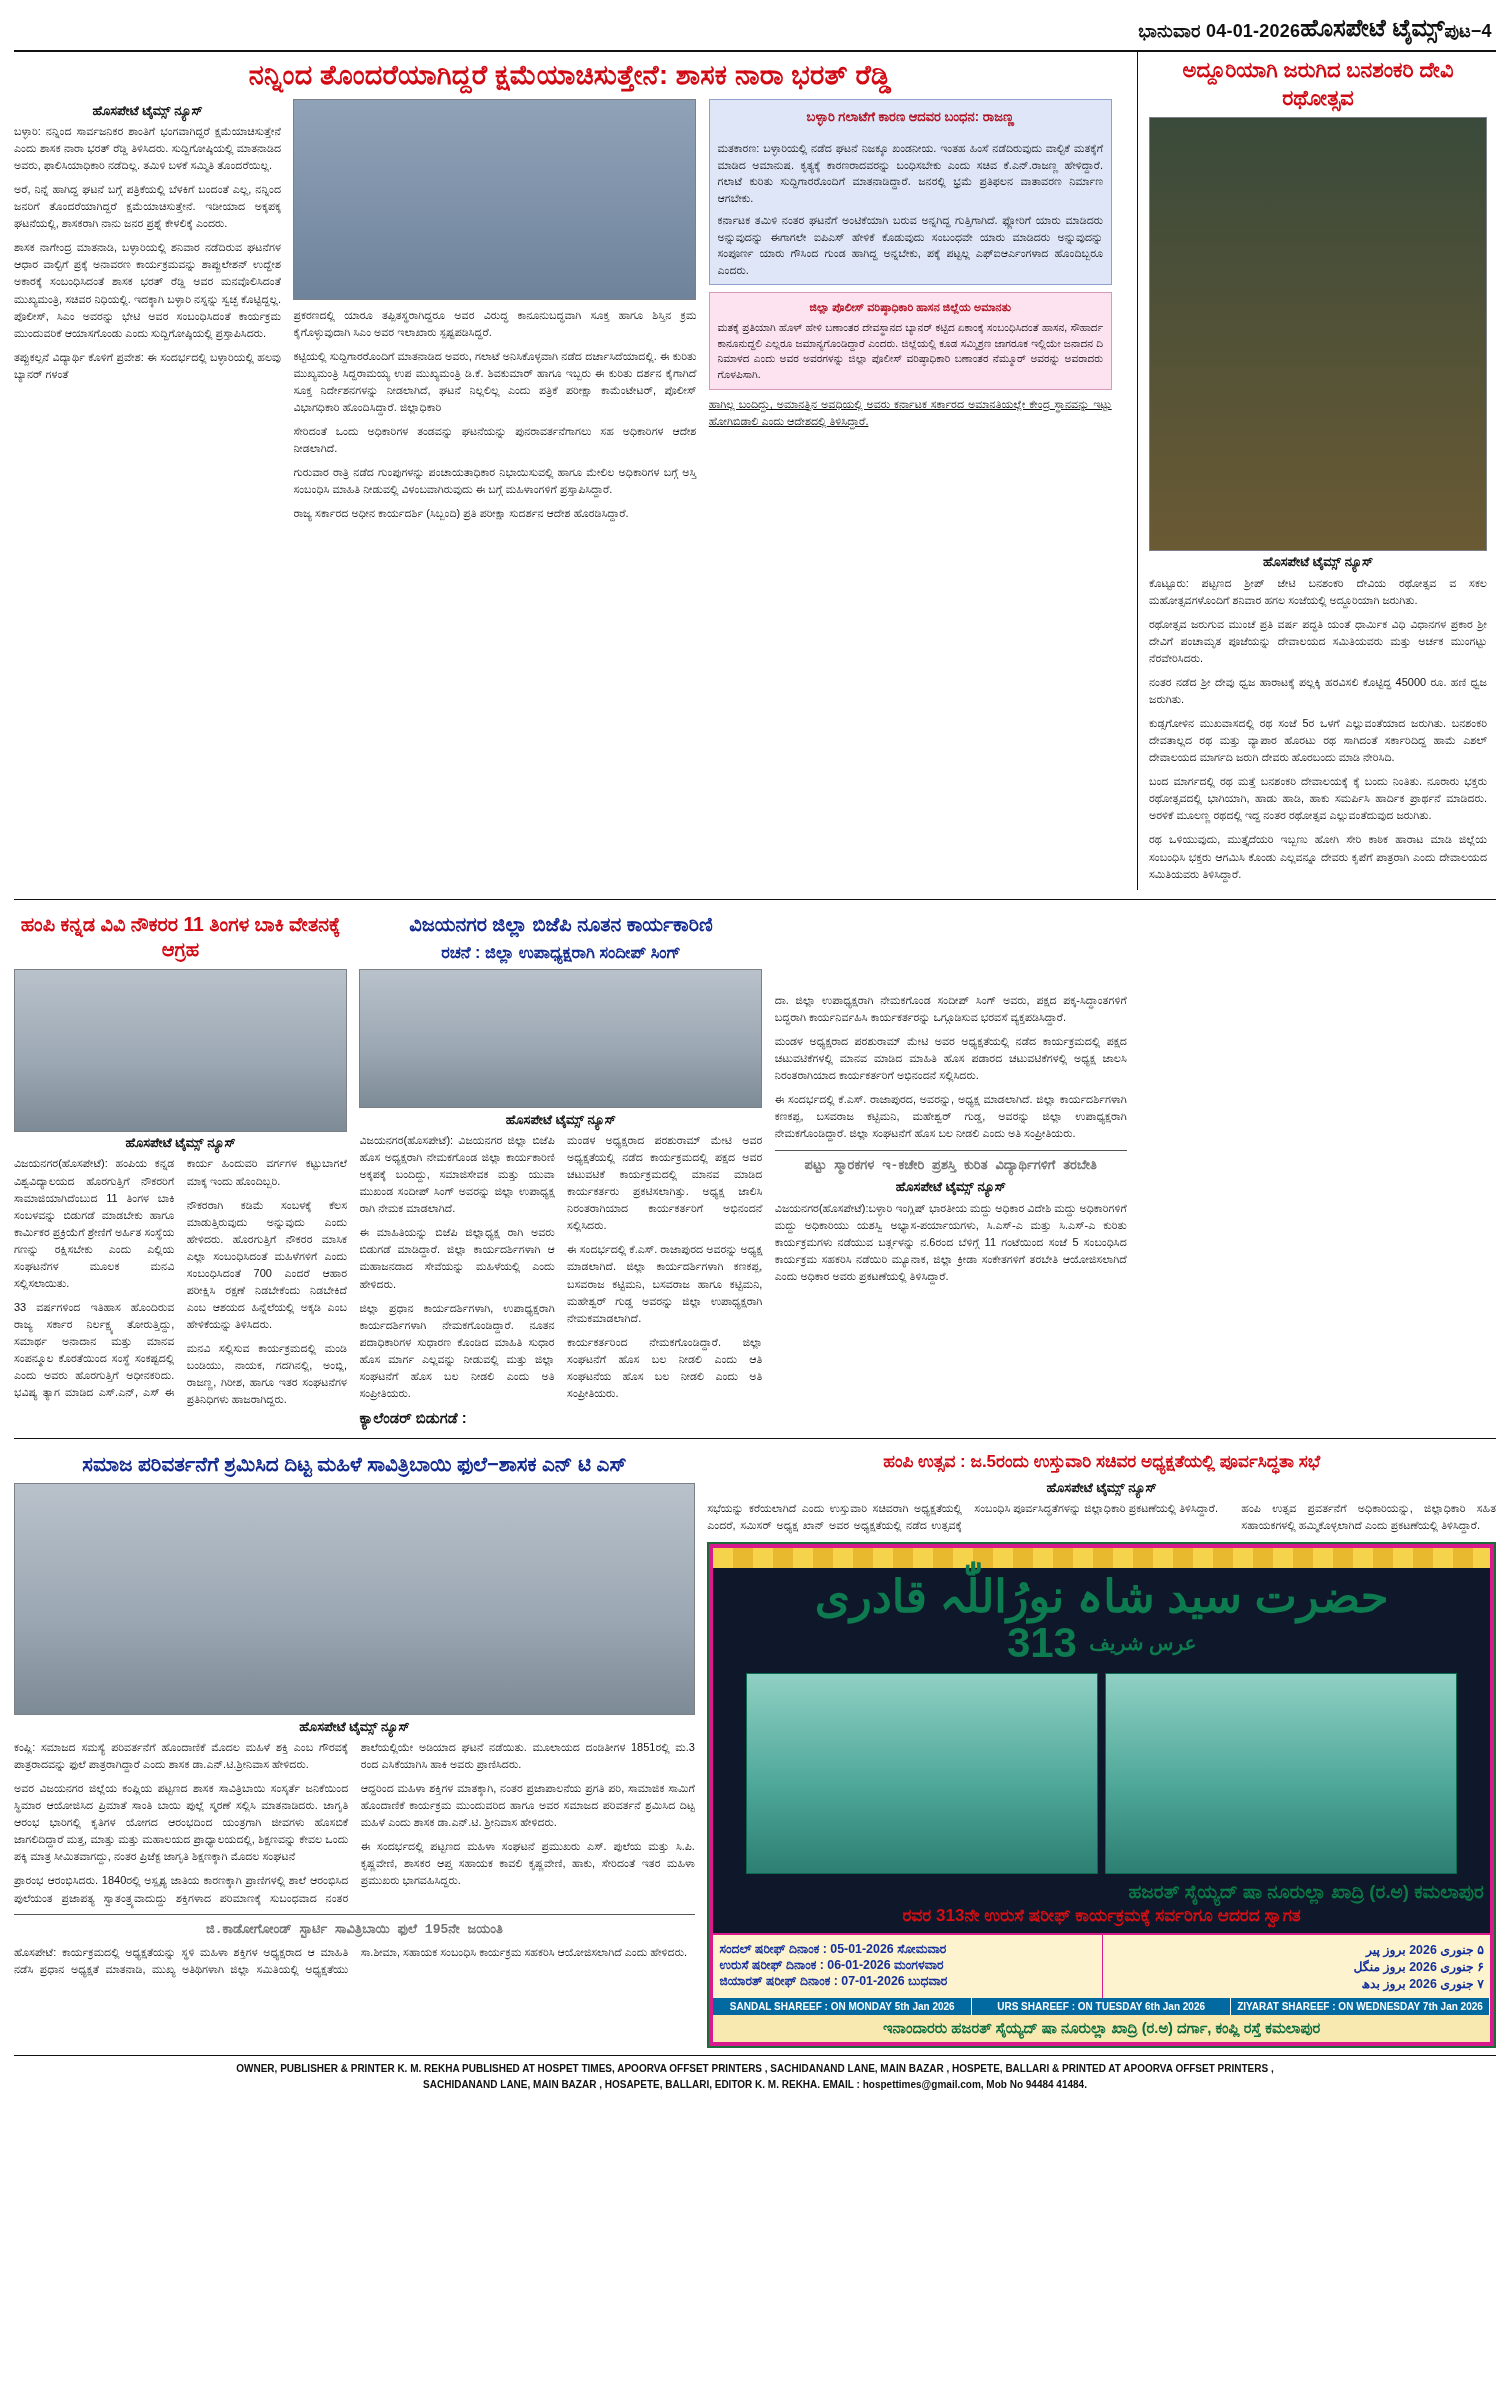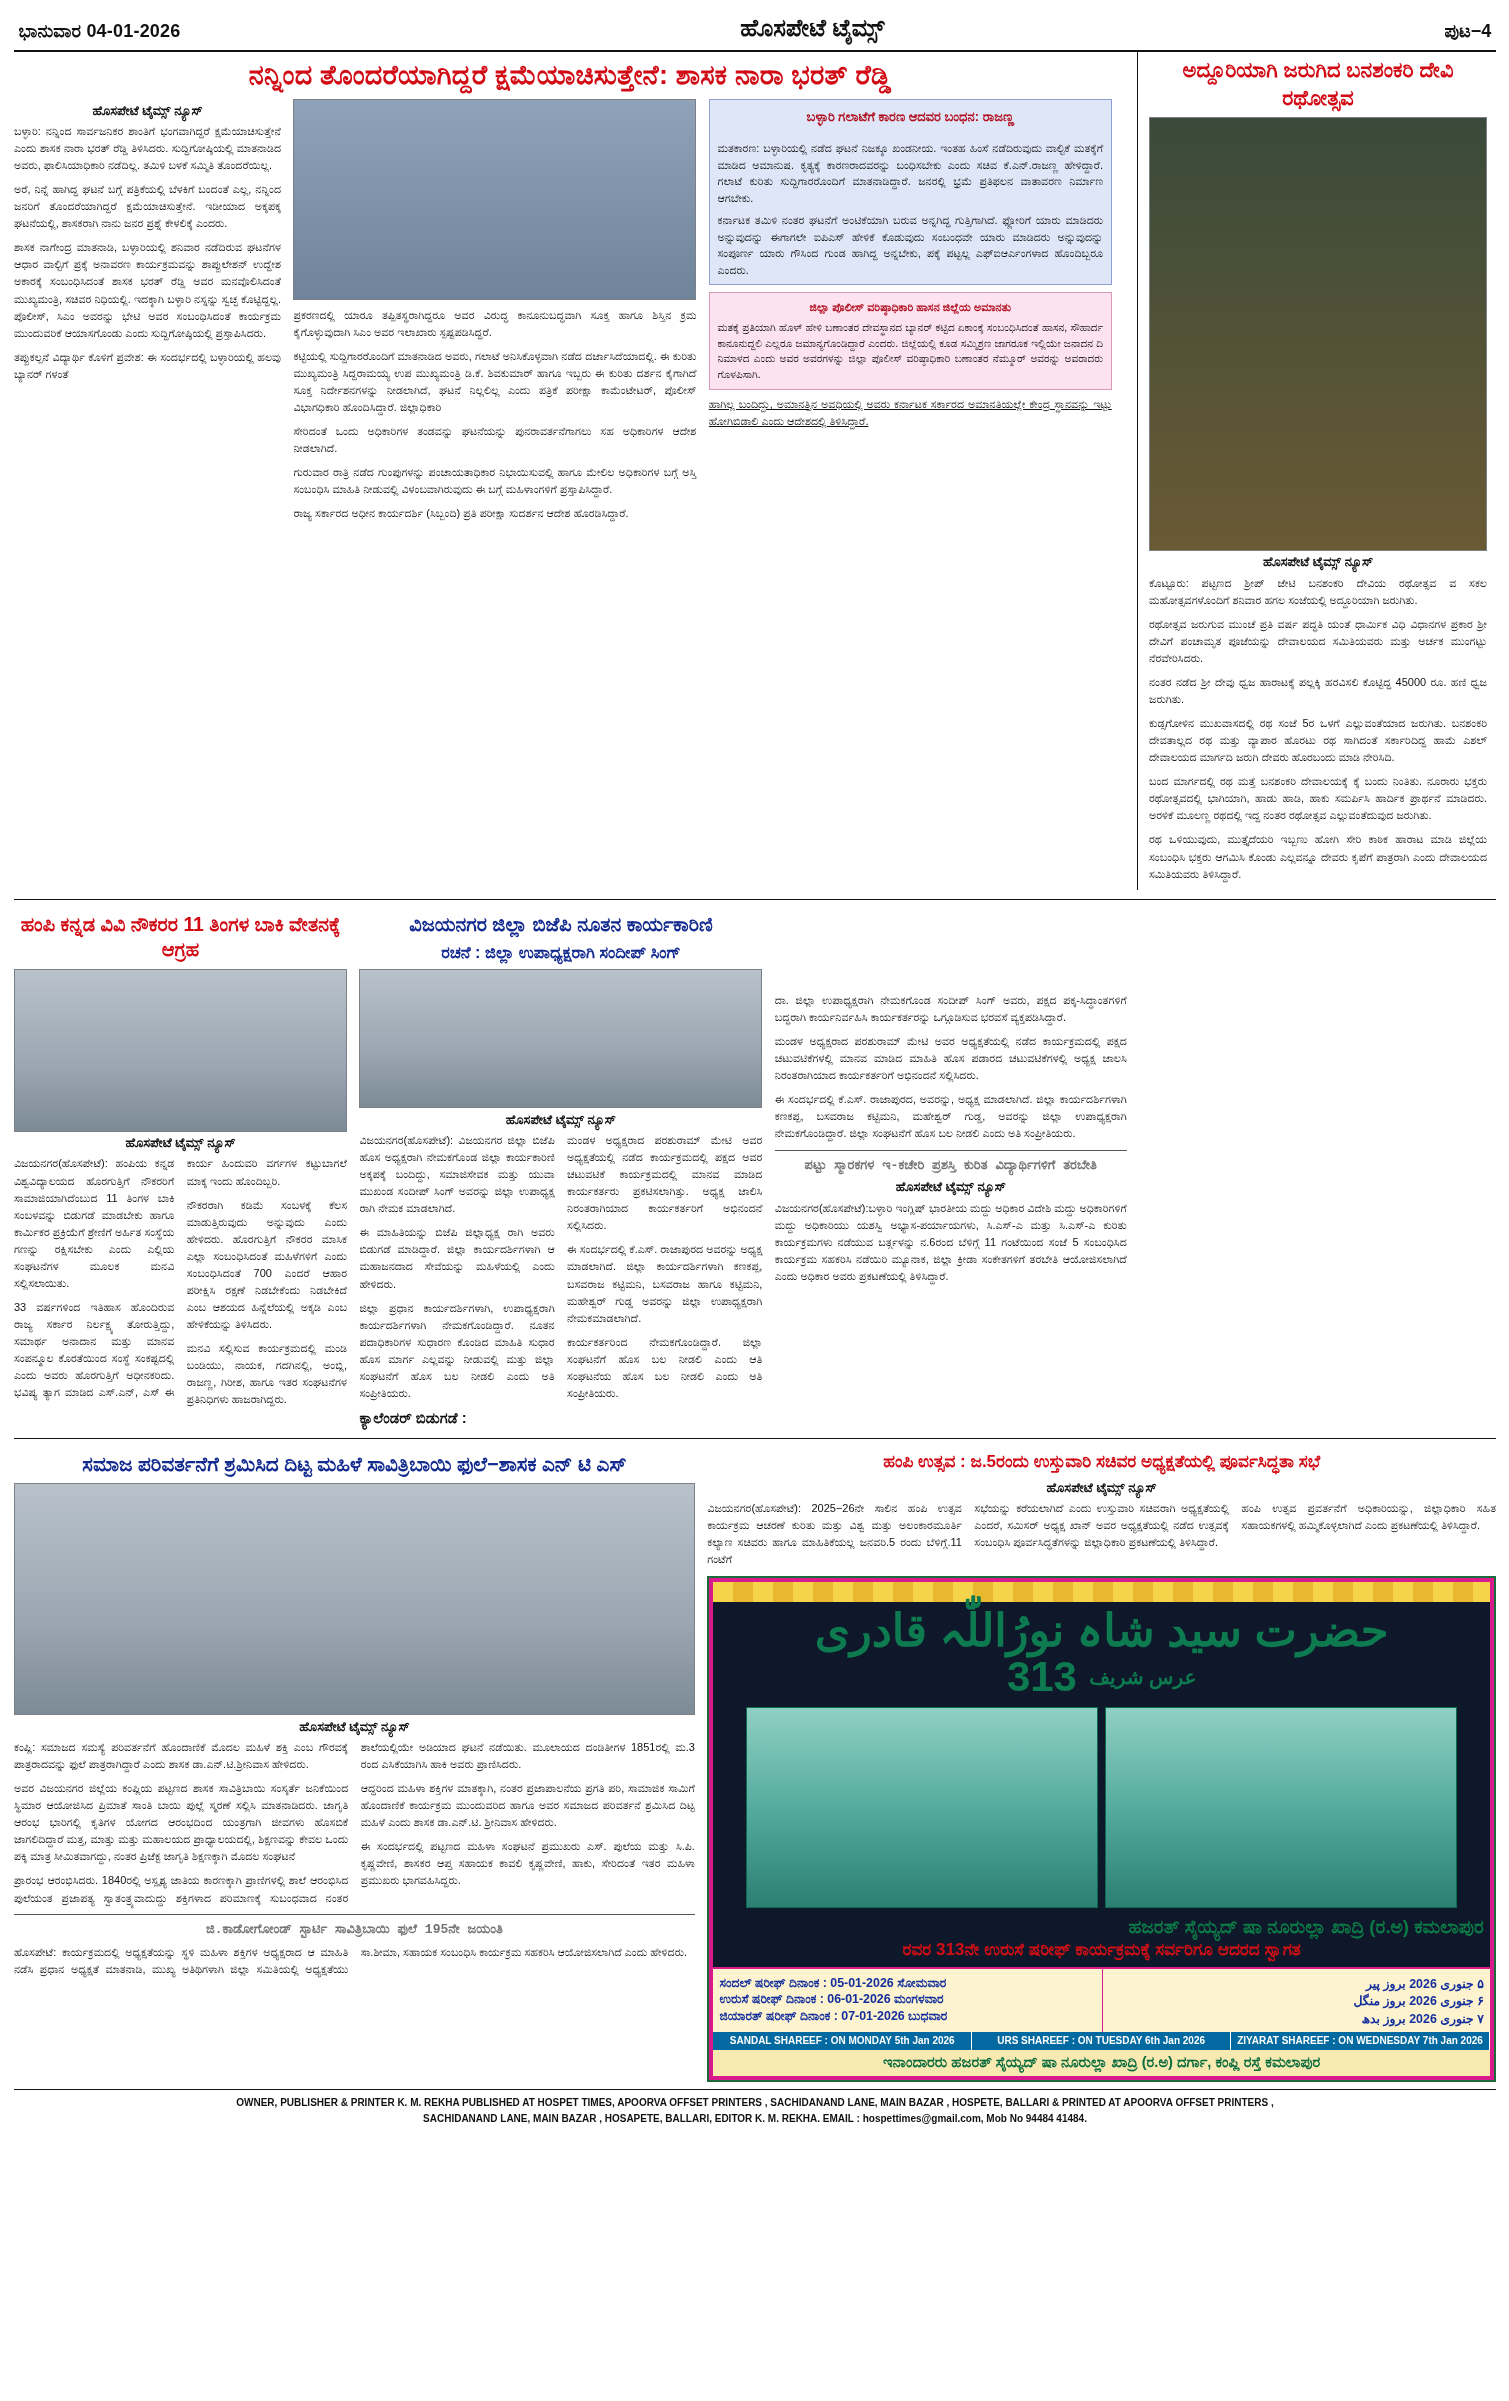--- a/index.html
+++ b/index.html
@@ -6,21 +6,21 @@
   html, body { margin:0; padding:0; }
   body {
     width:1510px;
     background:#ffffff;
     font-family:"Liberation Sans", sans-serif;
     color:#111;
   }
   .page { width:1510px; min-height:2401px; padding:11px 14px 6.2px 14px; position:relative; }
 
   
-  .masthead { display:flex; align-items:flex-end; justify-content:space-between; padding:3.1px 4.6px 4.6px 4.6px; }
+  .masthead { display:flex; align-items:flex-end; justify-content:flex-end; padding:3.1px 4.6px 4.6px 4.6px; }
   .mast-left { font-size:18px; font-weight:bold; letter-spacing:0.2px; }
   .mast-center { font-size:24px; font-weight:bold; }
   .mast-right { font-size:18px; font-weight:bold; }
   .rule { border-top:2.3px solid #111; margin:3.1px 0 0 0; }
   .credit { font-size:13px; font-weight:bold; text-align:center; margin:3.1px 0 4.6px 0; }
   .body-col { font-size:11px; line-height:1.55; text-align:justify; hyphens:auto; }
   .body-col p { margin:0 0 7px 0; }
 
   .headline-main {
     color:#d10a14; font-weight:bold; font-size:27px; text-align:center;
@@ -243,21 +243,20 @@
       <div class="bar-head">ಜಿ.ಕಾಡೋಗೋಂಡ್ ಸ್ಟಾರ್ಟಿ ಸಾವಿತ್ರಿಬಾಯಿ ಫುಲೆ 195ನೇ ಜಯಂತಿ</div>
       <div class="two-col-text">
         <p>ಹೊಸಪೇಟೆ: ಕಾರ್ಯಕ್ರಮದಲ್ಲಿ ಅಧ್ಯಕ್ಷತೆಯನ್ನು ಸ್ಥಳಿ ಮಹಿಳಾ ಶಕ್ತಿಗಳ ಅಧ್ಯಕ್ಷರಾದ ಆ ಮಾಹಿತಿ ನಡೆಸಿ ಪ್ರಧಾನ ಅಧ್ಯಕ್ಷತೆ ಮಾತನಾಡಿ, ಮುಖ್ಯ ಅತಿಥಿಗಳಾಗಿ ಜಿಲ್ಲಾ ಸಮಿತಿಯಲ್ಲಿ ಅಧ್ಯಕ್ಷತೆಯು ಸಾ.ಶೀಮಾ, ಸಹಾಯಕ ಸಂಬಂಧಿಸಿ ಕಾರ್ಯಕ್ರಮ ಸಹಕರಿಸಿ ಆಯೋಜಿಸಲಾಗಿದೆ ಎಂದು ಹೇಳಿದರು.</p>
       </div>
     </div>
 
     <div class="bot-right">
       <div class="headline-sub" style="font-size:17px;">ಹಂಪಿ ಉತ್ಸವ : ಜ.5ರಂದು ಉಸ್ತುವಾರಿ ಸಚಿವರ ಅಧ್ಯಕ್ಷತೆಯಲ್ಲಿ ಪೂರ್ವಸಿದ್ಧತಾ ಸಭೆ</div>
       <div class="credit">ಹೊಸಪೇಟೆ ಟೈಮ್ಸ್ ನ್ಯೂಸ್</div>
       <div class="two-col-text" style="column-count:3;">
-        <p>ವಿಜಯನಗರ(ಹೊಸಪೇಟೆ): 2025−26ನೇ ಸಾಲಿನ ಹಂಪಿ ಉತ್ಸವ ಕಾರ್ಯಕ್ರಮ ಆಚರಣೆ ಕುರಿತು ಮತ್ತು ವಿಶ್ವ ಮತ್ತು ಅಲಂಕಾರಮೂರ್ತಿ ಕಲ್ಯಾಣ ಸಚಿವರು ಹಾಗೂ ಮಾಹಿತಿಕೆಯಲ್ಲ ಜನವರಿ.5 ರಂದು ಬೆಳಿಗ್ಗೆ.11 ಗಂಟೆಗೆ</p>
         <p>ಸಭೆಯನ್ನು ಕರೆಯಲಾಗಿದೆ ಎಂದು ಉಸ್ತುವಾರಿ ಸಚಿವರಾಗಿ ಅಧ್ಯಕ್ಷತೆಯಲ್ಲಿ ಎಂದರೆ, ಸಮಿಸರ್ ಅಧ್ಯಕ್ಷ ಖಾನ್ ಅವರ ಅಧ್ಯಕ್ಷತೆಯಲ್ಲಿ ನಡೆದ ಉತ್ಸವಕ್ಕೆ ಸಂಬಂಧಿಸಿ ಪೂರ್ವಸಿದ್ಧತೆಗಳನ್ನು ಜಿಲ್ಲಾಧಿಕಾರಿ ಪ್ರಕಟಣೆಯಲ್ಲಿ ತಿಳಿಸಿದ್ದಾರೆ.</p>
         <p>ಹಂಪಿ ಉತ್ಸವ ಪ್ರವರ್ತನೆಗೆ ಅಧಿಕಾರಿಯನ್ನು, ಜಿಲ್ಲಾಧಿಕಾರಿ ಸಹಿತ ಸಹಾಯಕಗಳಲ್ಲಿ ಹಮ್ಮಿಕೊಳ್ಳಲಾಗಿದೆ ಎಂದು ಪ್ರಕಟಣೆಯಲ್ಲಿ ತಿಳಿಸಿದ್ದಾರೆ.</p>
       </div>
 
       <div class="ad" style="margin-top:7.7px;">
         <div class="ad-frame">
           <div class="ad-top-band"></div>
           <div class="ad-body">
             <div class="ad-urdu">حضرت سید شاہ نورُاللّٰہ قادری</div>
             <div style="display:flex;align-items:center;justify-content:center;gap:12.4px;">

